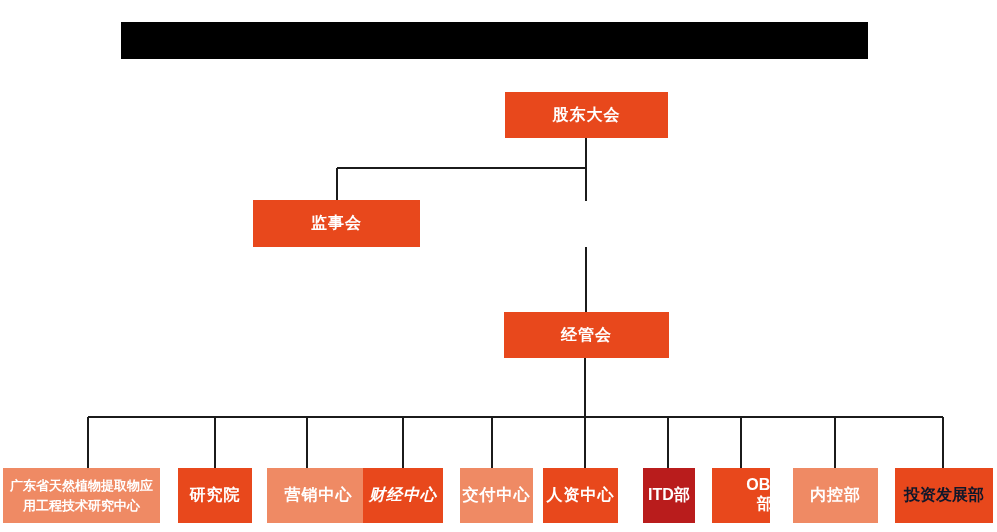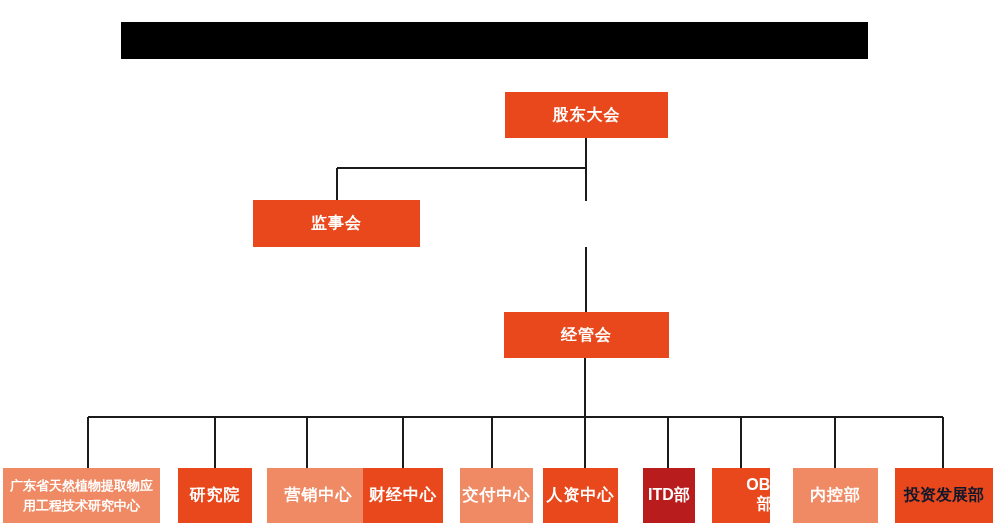--- a/index.html
+++ b/index.html
@@ -21,21 +21,21 @@
   
   .n-root      {left:505px;top:92px; width:163px;height:46px;}
   .n-superv    {left:253px;top:200px;width:167px;height:47px;}
   .n-board     {left:503px;top:200px;width:165px;height:47px;}
   .n-mgmt      {left:504px;top:312px;width:165px;height:46px;}
   
   .dept{top:468px;height:55px;}
   .n-d0{left:3px;  width:157px;font-size:13px;letter-spacing:0;line-height:1.5;padding:0 2px;}
   .n-d1{left:178px;width:74px;}
   .n-d2{left:267px;width:103px;}
-  .n-d3{left:363px;width:80px;}
+  .n-d3{left:363px;width:80px;font-style:italic;}
   .n-d4{left:460px;width:73px;}
   .n-d5{left:543px;width:75px;}
   .n-d6{left:643px;width:52px;letter-spacing:0;}
   .n-d7{left:712px;width:58px;letter-spacing:0;padding-left:48px;}
   .n-d8{left:793px;width:85px;}
   .n-d9{left:895px;width:98px;letter-spacing:0;}
 </style>
 </head>
 <body>
 

